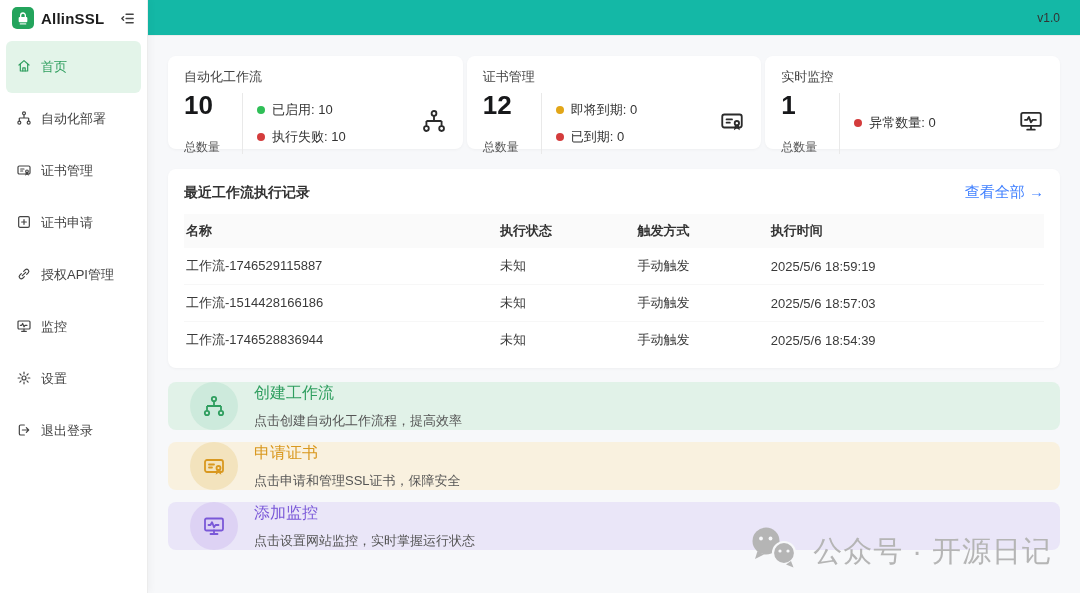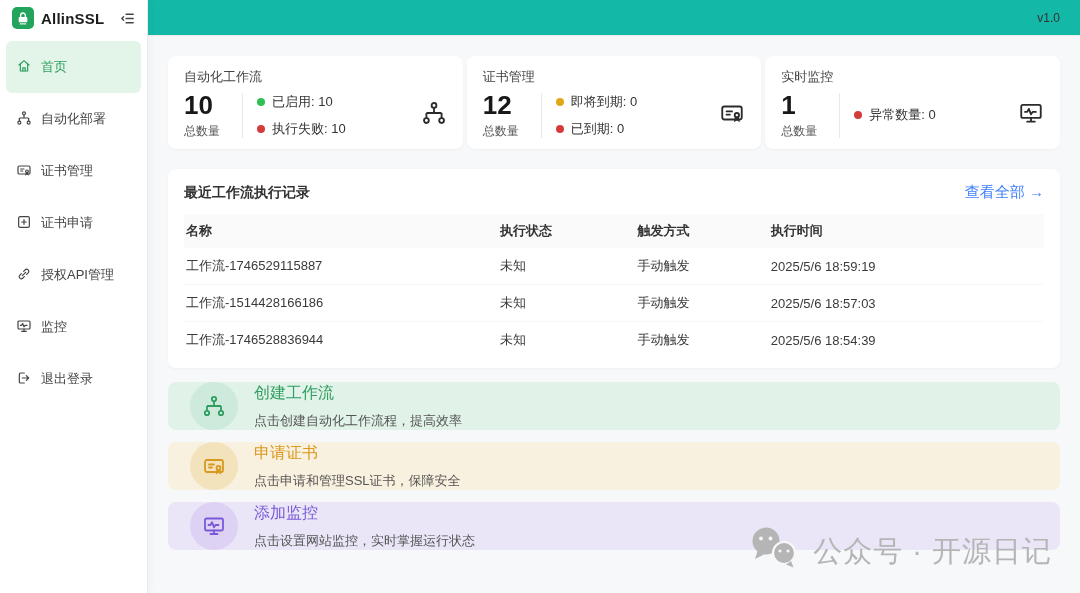--- a/index.html
+++ b/index.html
@@ -61,21 +61,21 @@
   .stats-row { display: flex; gap: 4px; }
   .stat-card {
     flex: 1; background: #fff; border-radius: 8px;
     padding: 12px 16px; height: 93px;
     box-shadow: 0 1px 3px rgba(0,0,0,0.04);
   }
   .stat-title { font-size: 13px; color: #444; }
   .stat-body { display: flex; align-items: center; margin-top: 5px; }
   .stat-num-block { min-width: 44px; }
   .stat-num { font-size: 26px; font-weight: bold; color: #17181a; line-height: 1.1; }
-  .stat-total-label { font-size: 12px; color: #555; margin-top: 3px; }
+  .stat-total-label { font-size: 12px; color: #555; margin-top: 19px; }
   .stat-divider { width: 1px; align-self: stretch; background: #e9e9e9; margin: 2px 14px; }
   .stat-items { display: flex; flex-direction: column; gap: 9px; justify-content: center; }
   .stat-item { display: flex; align-items: center; gap: 7px; font-size: 13px; color: #333; }
   .dot { width: 8px; height: 8px; border-radius: 50%; flex-shrink: 0; }
   .stat-icon { margin-left: auto; color: #2b2b2b; }
   .stat-icon svg { width: 26px; height: 26px; }
   
   .records-card {
     background: #fff; border-radius: 8px;
     margin-top: 20px; padding: 14px 16px 10px;
@@ -186,20 +186,29 @@
     </div>
     <div class="menu-item">
       <span>
         <svg viewBox="0 0 24 24" fill="none" stroke="currentColor" stroke-width="1.8" stroke-linecap="round" stroke-linejoin="round">
           <rect x="3" y="4.5" width="18" height="12" rx="1.5"></rect>
           <path d="M6.5 11 h2 l1.5 -2.8 2 5 1.5 -2.2 h3"></path>
           <path d="M12 16.5 V20 M8.5 20 h7"></path>
         </svg>
       </span>
       <span>监控</span>
+    </div>
+    <div class="menu-item">
+      <span>
+        <svg viewBox="0 0 24 24" fill="none" stroke="currentColor" stroke-width="1.8" stroke-linecap="round">
+          <circle cx="12" cy="12" r="3"></circle>
+          <path d="M12 3.2 v2.6 M12 18.2 v2.6 M3.2 12 h2.6 M18.2 12 h2.6 M5.8 5.8 l1.8 1.8 M16.4 16.4 l1.8 1.8 M18.2 5.8 l-1.8 1.8 M7.6 16.4 l-1.8 1.8"></path>
+        </svg>
+      </span>
+      <span>设置</span>
     </div>
     <div class="menu-item">
       <span>
         <svg viewBox="0 0 24 24" fill="none" stroke="currentColor" stroke-width="1.8" stroke-linecap="round" stroke-linejoin="round">
           <path d="M12.5 4.5 H7 a2 2 0 0 0 -2 2 v11 a2 2 0 0 0 2 2 h5.5"></path>
           <path d="M15.5 8.5 L19 12 l-3.5 3.5 M19 12 H9.5"></path>
         </svg>
       </span>
       <span>退出登录</span>
     </div>

